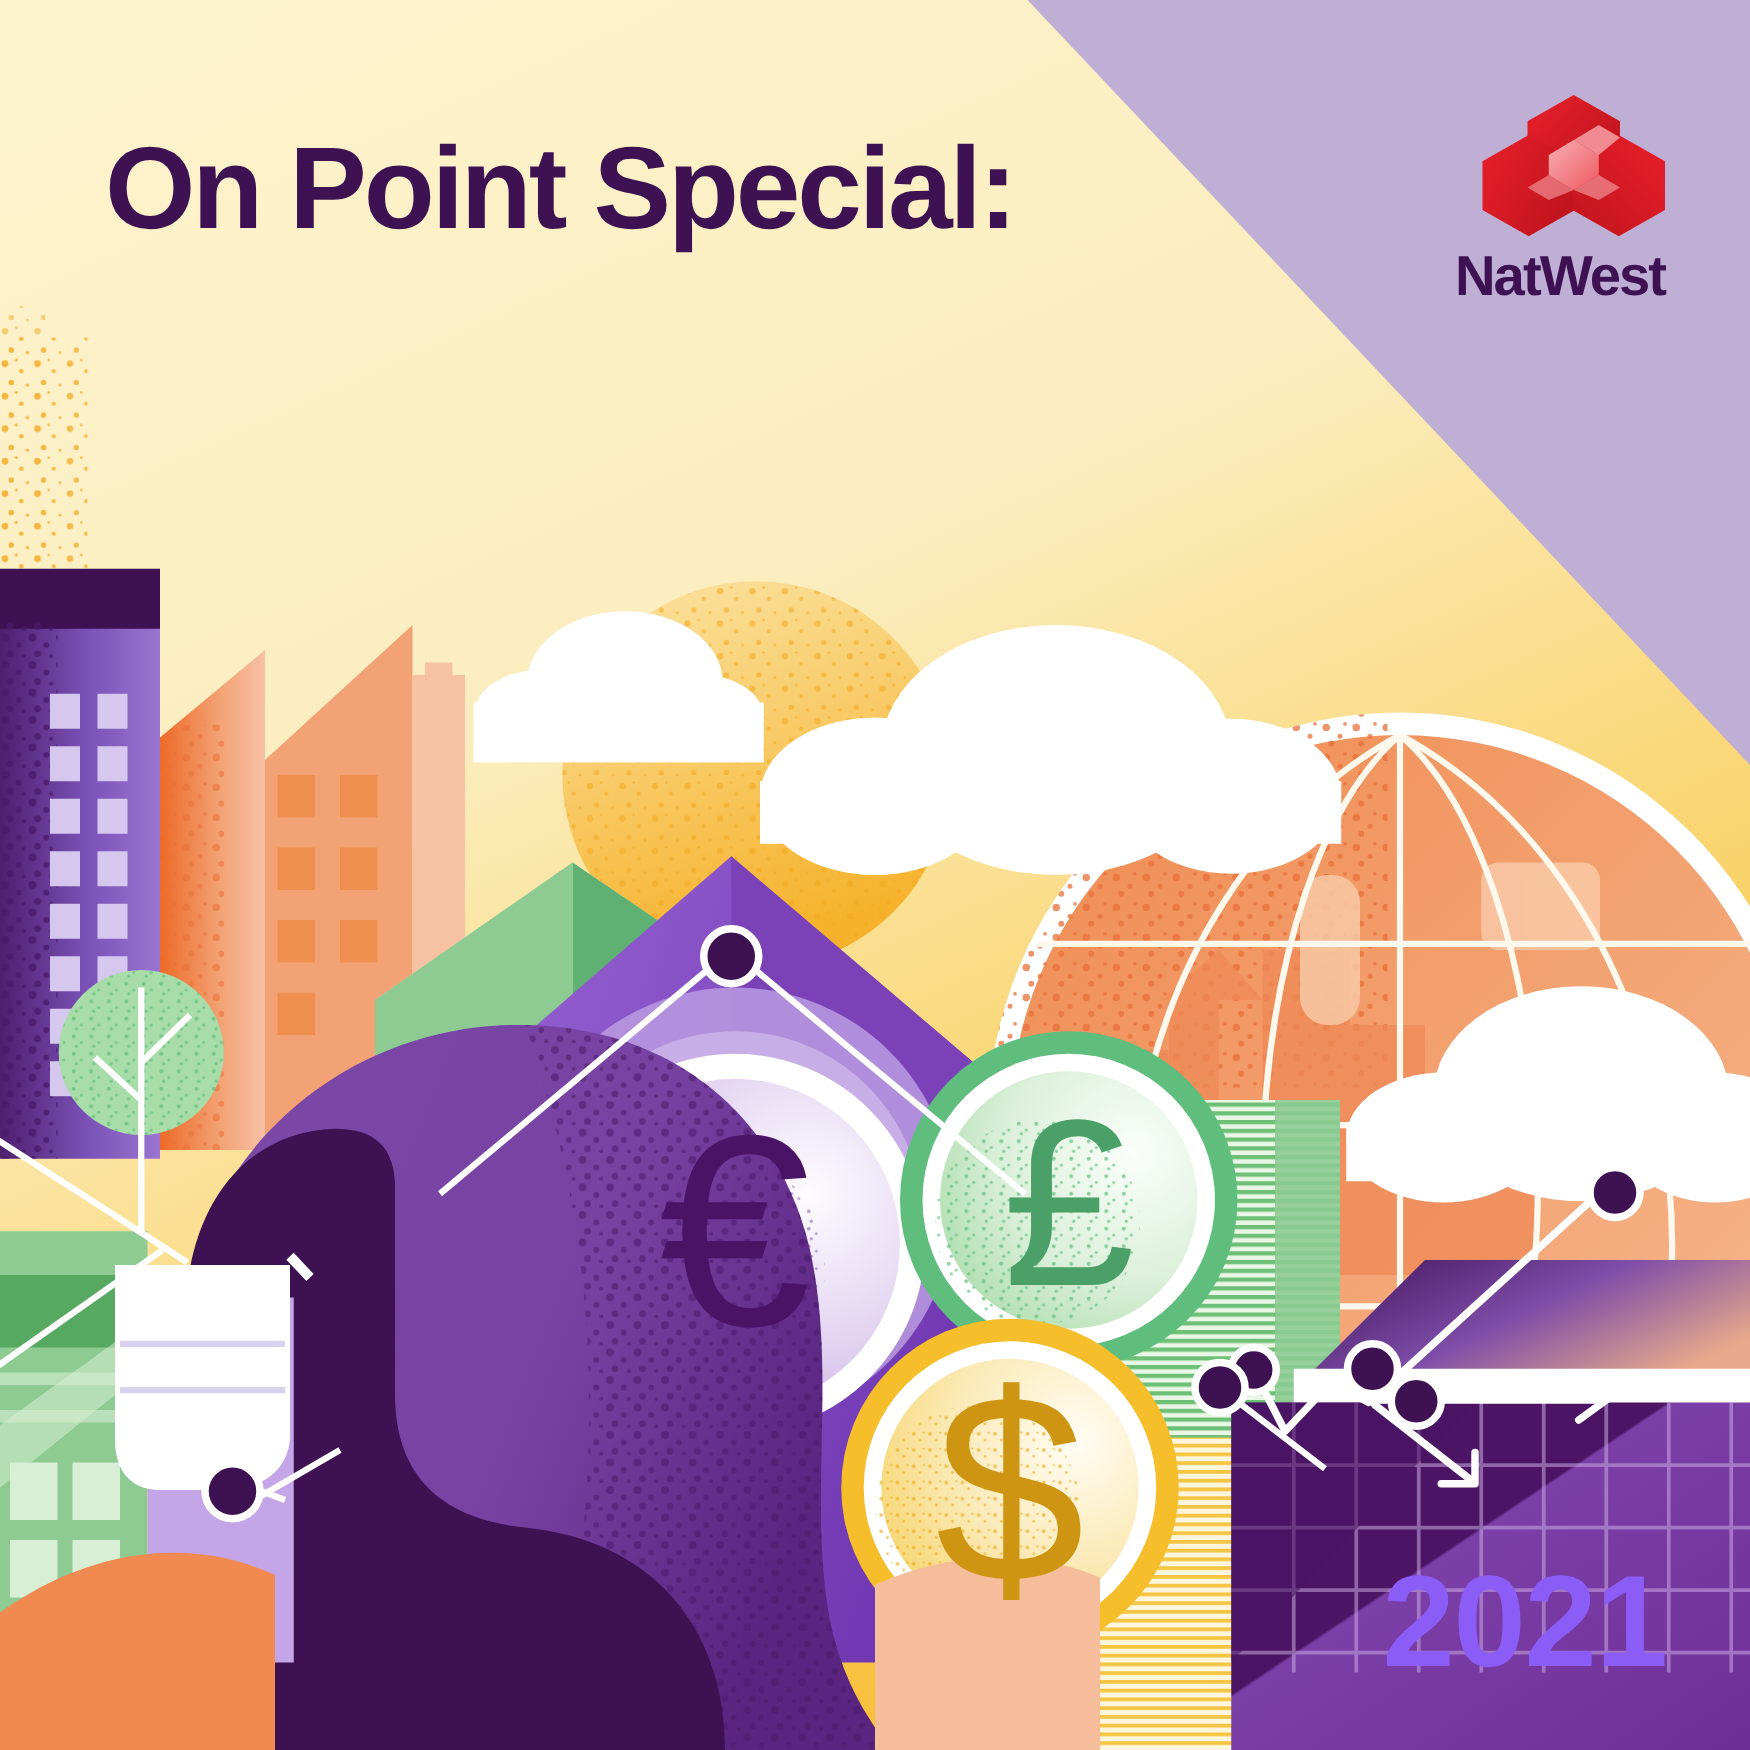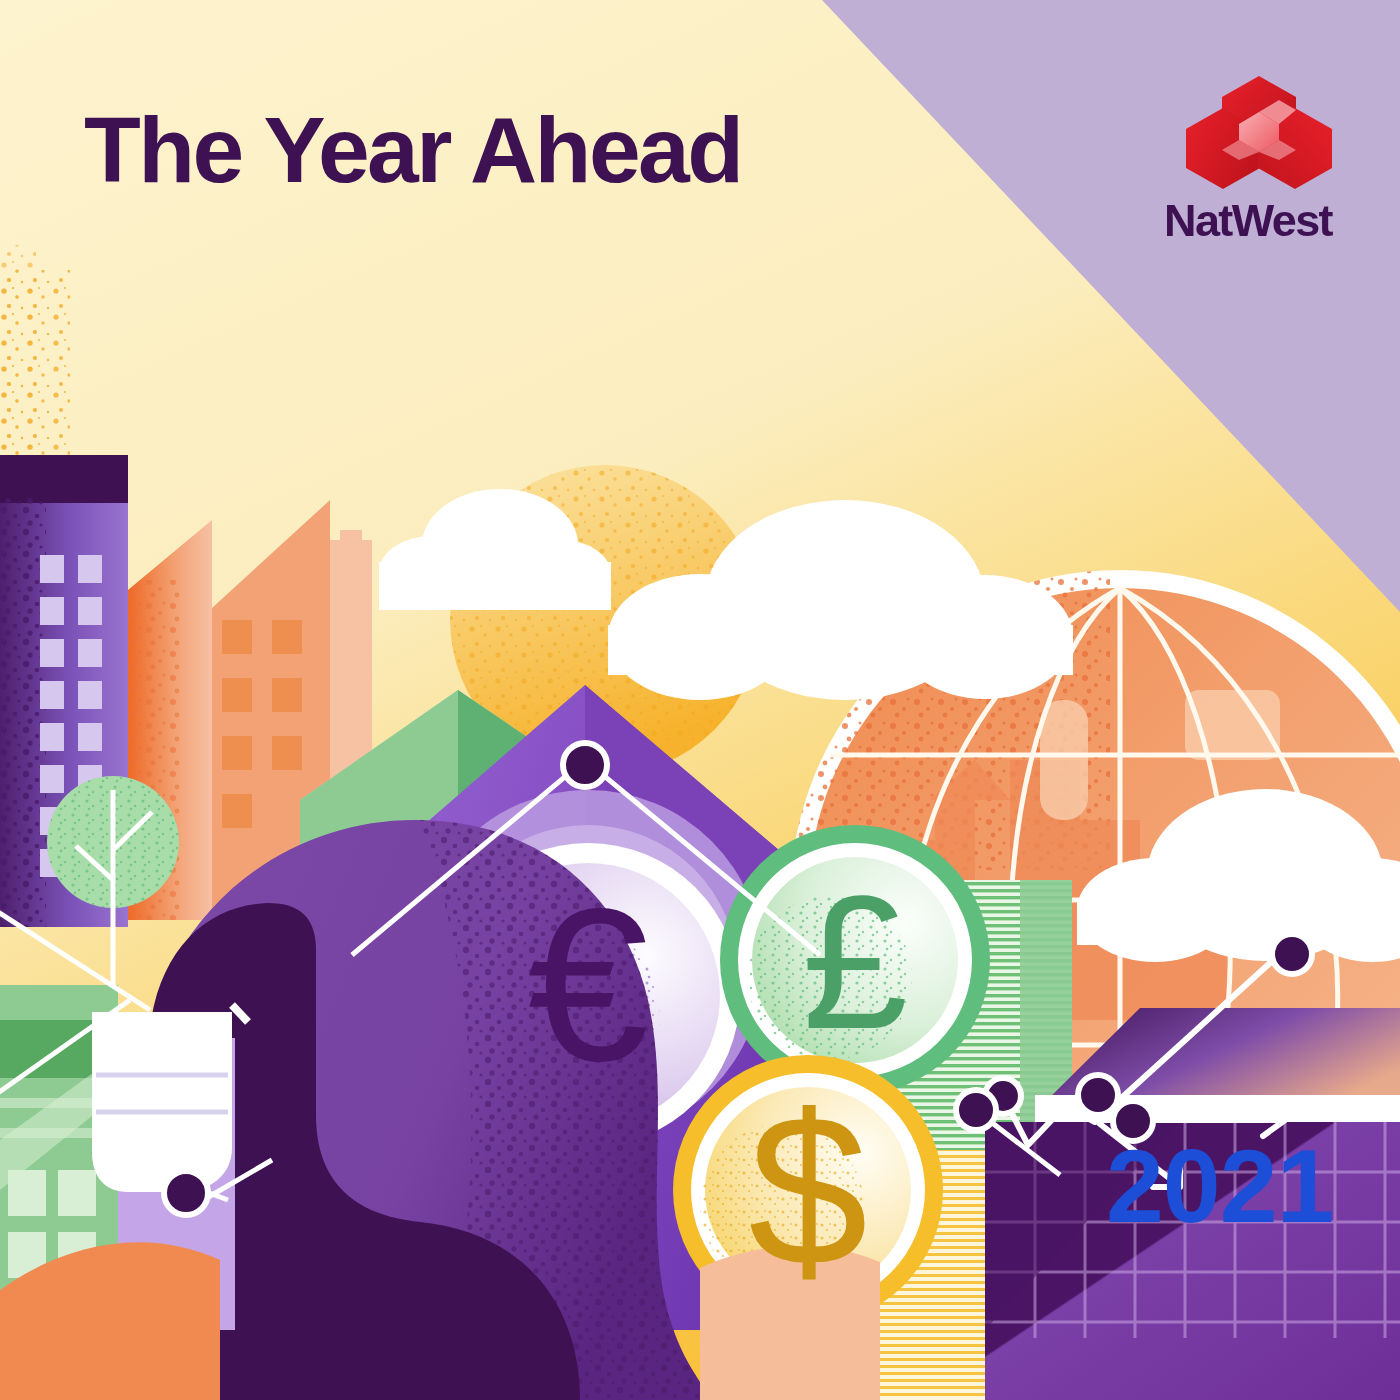--- a/index.html
+++ b/index.html
@@ -34,23 +34,23 @@
   }
   #natwest-logo .mark{width:150px;height:118px;display:block;margin:0 auto;}
   #natwest-logo .wordmark{
     font-family:"Liberation Sans","DejaVu Sans",sans-serif;
     font-weight:700;font-size:45px;letter-spacing:-1.6px;color:#3D1152;
     margin-top:6px;line-height:1;
   }
 
   
   #year-label{
-    position:absolute;left:1106px;top:1134px;z-index:44;
+    position:absolute;left:1106px;top:1246px;z-index:44;
     font-family:"Liberation Sans","DejaVu Sans",sans-serif;
-    font-weight:700;font-size:104px;letter-spacing:-1px;color:#1d4ed8;
+    font-weight:700;font-size:104px;letter-spacing:-1px;color:#8b5cf6;
     line-height:1;
   }
 </style>
 </head>
 <body>
 
 <div id="poster">
 
   <svg class="layer" viewBox="0 0 1400 1400">
     <defs>
@@ -468,21 +468,21 @@
       <circle cx="976" cy="1110" r="20" fill="#3D1152" stroke="#FFFFFF" stroke-width="6"></circle>
 
       <text x="588" y="1060" text-anchor="middle" font-family="Liberation Sans, DejaVu Sans, sans-serif" font-size="218" font-weight="400" fill="#4A1466">€</text>
       <text x="855" y="1028" text-anchor="middle" font-family="Liberation Sans, DejaVu Sans, sans-serif" font-size="190" font-weight="400" fill="#4AA066">£</text>
       <text x="808" y="1265" text-anchor="middle" font-family="Liberation Sans, DejaVu Sans, sans-serif" font-size="215" font-weight="400" fill="#CD9512">$</text>
 
     </g>
   </svg>
 
   <div id="title-block">
-    <div class="tline">The Year Ahead</div>
+    <div class="tline">On Point Special:</div>
   </div>
 
   <div id="natwest-logo">
     <svg class="mark" viewBox="0 0 150 118">
       <defs>
         <linearGradient id="r1" x1="0" y1="0" x2="1" y2="1">
           <stop offset="0%" stop-color="#E8202A"></stop>
             <stop offset="100%" stop-color="#B5121B"></stop>
         </linearGradient>
         <linearGradient id="r2" x1="0" y1="0" x2="1" y2="0.6">

